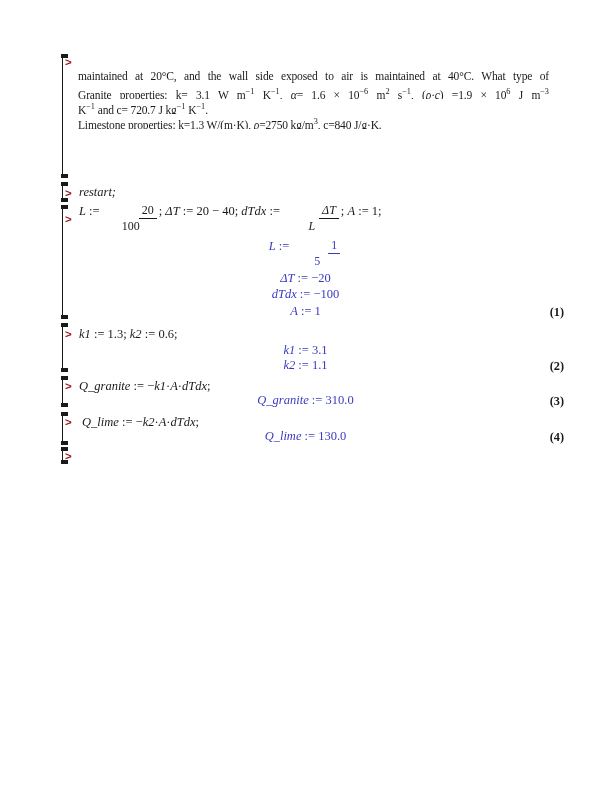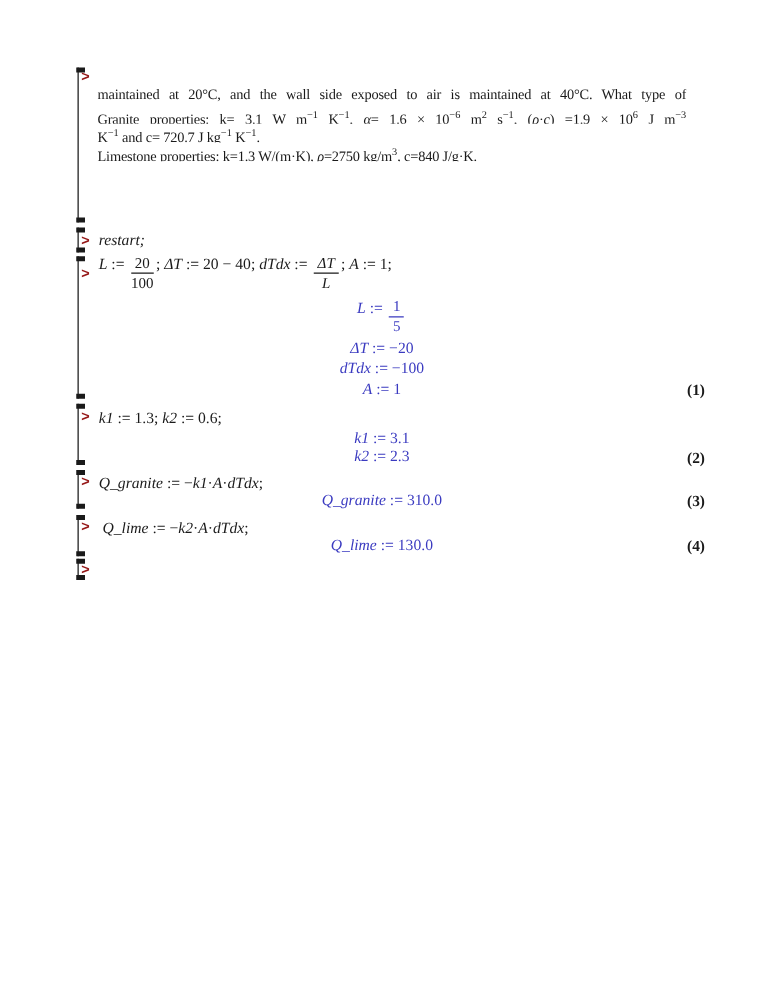--- a/index.html
+++ b/index.html
@@ -52,21 +52,21 @@
     position:absolute;display:flex;align-items:flex-start;
     font-size:12.5px;line-height:14px;white-space:pre;font-family:Liberation Serif, serif;
   }
   .mrow.center{left:78px;width:455px;justify-content:center;}
   .mrow.out{color:var(--c-output);}
   .mrow .tk-i{font-style:italic;}
   .frac{
     display:inline-flex;flex-direction:column;align-items:center;
     line-height:1.1;margin:0 2px;font-size:12px;
   }
-  .frac .fr-n{padding:0 3px 1px;border-bottom:1.1px solid currentColor;}
+  .frac .fr-n{padding:0 3px 1px;border-bottom:1.1px solid currentColor;margin-left:34px;}
   .frac .fr-d{padding-top:1px;}
   .frac.it{font-style:italic;}
   
   .eqlabel{
     position:absolute;right:48px;
     font-weight:bold;font-size:12.3px;line-height:14px;
   }
 </style>
 </head>
 <body>
@@ -92,21 +92,21 @@
   <div class="mrow center out" style="top:239px;height:30px"><span class="tk-i">L</span><span class="tk-o"> := </span><span class="frac"><span class="fr-n">1</span><span class="fr-d">5</span></span></div>
   <div class="mrow center out" style="top:271px"><span class="tk-i">ΔT</span><span class="tk-o"> := −20</span></div>
   <div class="mrow center out" style="top:287px"><span class="tk-i">dTdx</span><span class="tk-o"> := −100</span></div>
   <div class="mrow center out" style="top:304px"><span class="tk-i">A</span><span class="tk-o"> := 1</span></div>
   <div class="eqlabel" style="top:305px">(1)</div>
 
   <div class="bracket" style="top:323px;height:49px"></div>
   <div class="prompt" style="top:328px">&gt;</div>
   <div class="mrow" style="left:79px;top:327px"><span class="tk-i">k1</span><span class="tk-o"> := 1.3; </span><span class="tk-i">k2</span><span class="tk-o"> := 0.6;</span></div>
   <div class="mrow center out" style="top:343px"><span class="tk-i">k1</span><span class="tk-o"> := 3.1</span></div>
-  <div class="mrow center out" style="top:358px"><span class="tk-i">k2</span><span class="tk-o"> := 2.3</span></div>
+  <div class="mrow center out" style="top:358px"><span class="tk-i">k2</span><span class="tk-o"> := 1.1</span></div>
   <div class="eqlabel" style="top:359px">(2)</div>
 
   <div class="bracket" style="top:376px;height:31px"></div>
   <div class="prompt" style="top:380px">&gt;</div>
   <div class="mrow" style="left:79px;top:379px"><span class="tk-i">Q_granite</span><span class="tk-o"> := −</span><span class="tk-i">k1</span><span class="tk-o">·</span><span class="tk-i">A</span><span class="tk-o">·</span><span class="tk-i">dTdx</span><span class="tk-o">;</span></div>
   <div class="mrow center out" style="top:393px"><span class="tk-i">Q_granite</span><span class="tk-o"> := 310.0</span></div>
   <div class="eqlabel" style="top:394px">(3)</div>
 
   <div class="bracket" style="top:412px;height:33px"></div>
   <div class="prompt" style="top:416px">&gt;</div>

